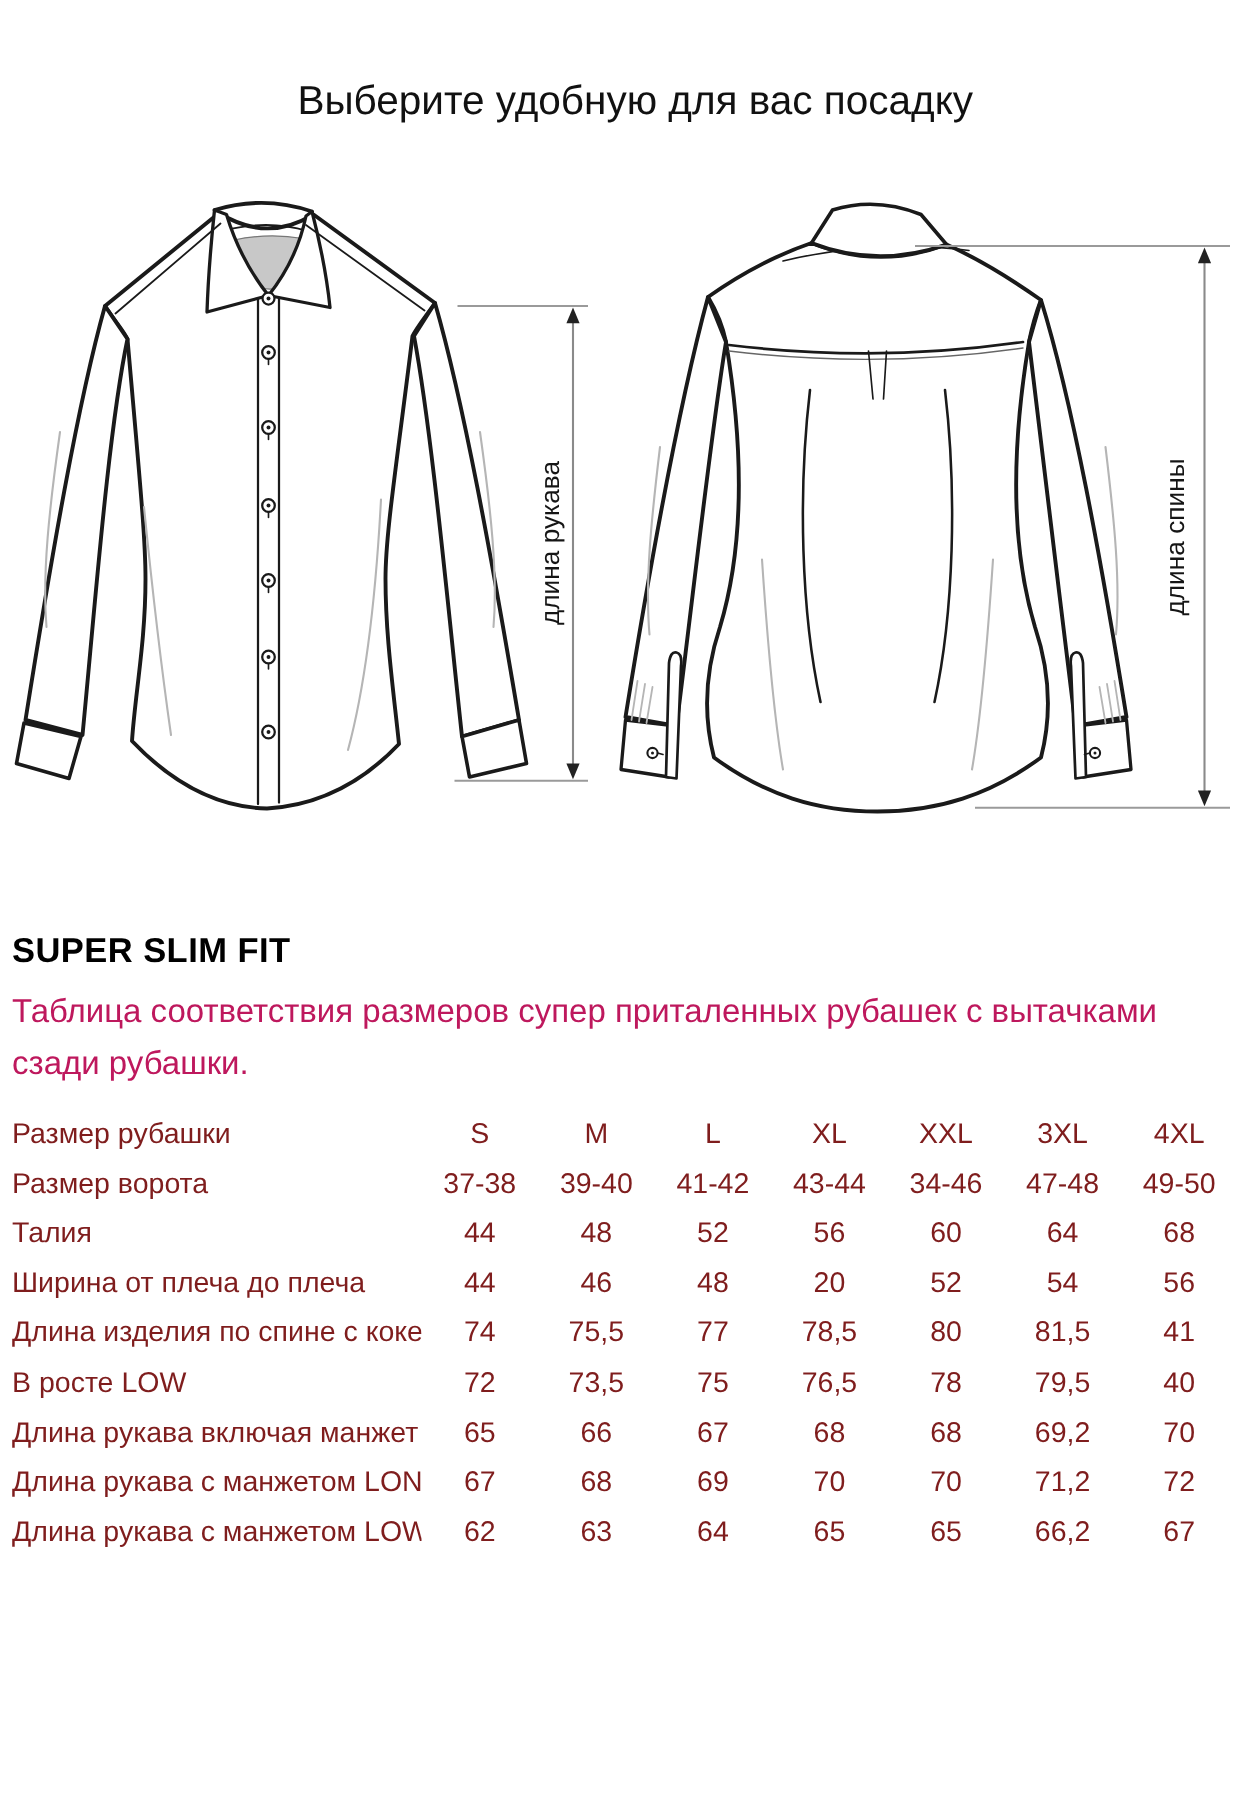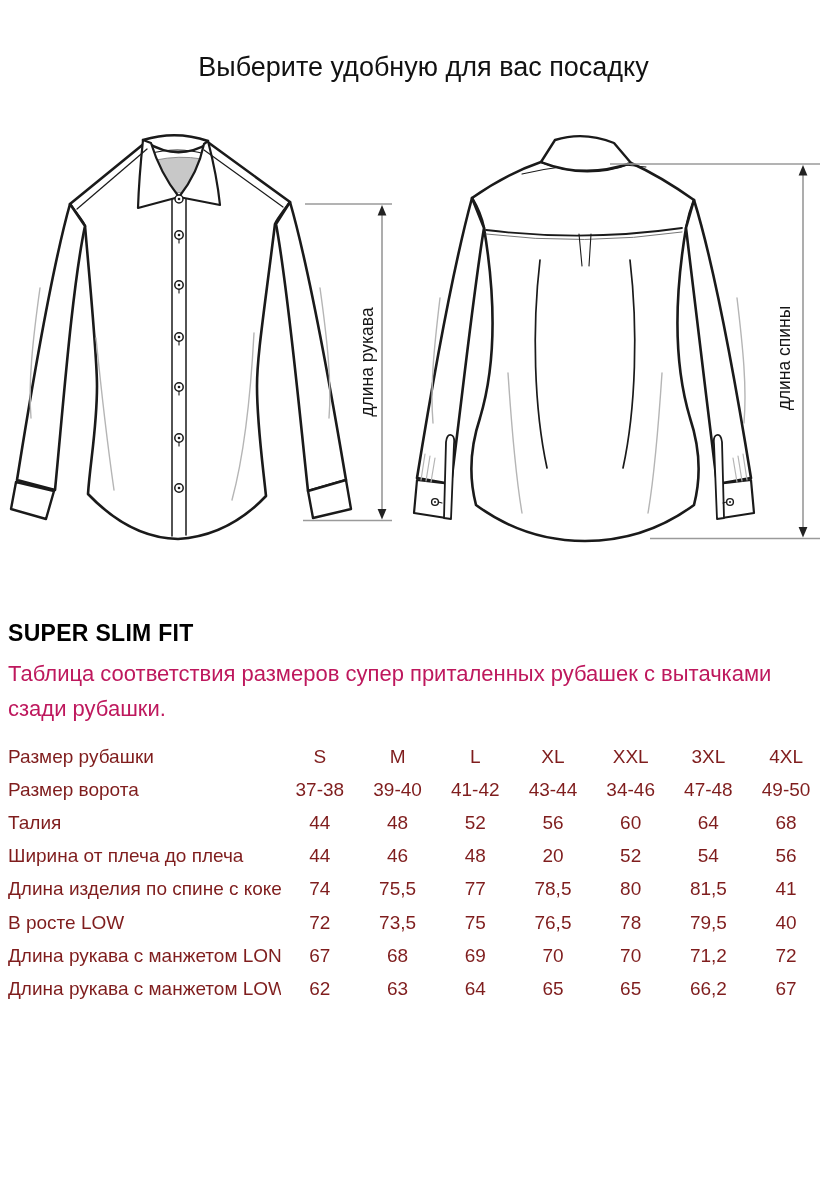--- a/index.html
+++ b/index.html
@@ -219,20 +219,30 @@
           <td class="rowlabel">В росте LOW</td>
           <td>72</td>
           <td>73,5</td>
           <td>75</td>
           <td>76,5</td>
           <td>78</td>
           <td>79,5</td>
           <td>40</td>
         </tr>
         <tr>
+          <td class="rowlabel">Длина рукава включая манжет</td>
+          <td>65</td>
+          <td>66</td>
+          <td>67</td>
+          <td>68</td>
+          <td>68</td>
+          <td>69,2</td>
+          <td>70</td>
+        </tr>
+        <tr>
           <td class="rowlabel">Длина рукава с манжетом LONG</td>
           <td>67</td>
           <td>68</td>
           <td>69</td>
           <td>70</td>
           <td>70</td>
           <td>71,2</td>
           <td>72</td>
         </tr>
         <tr>

